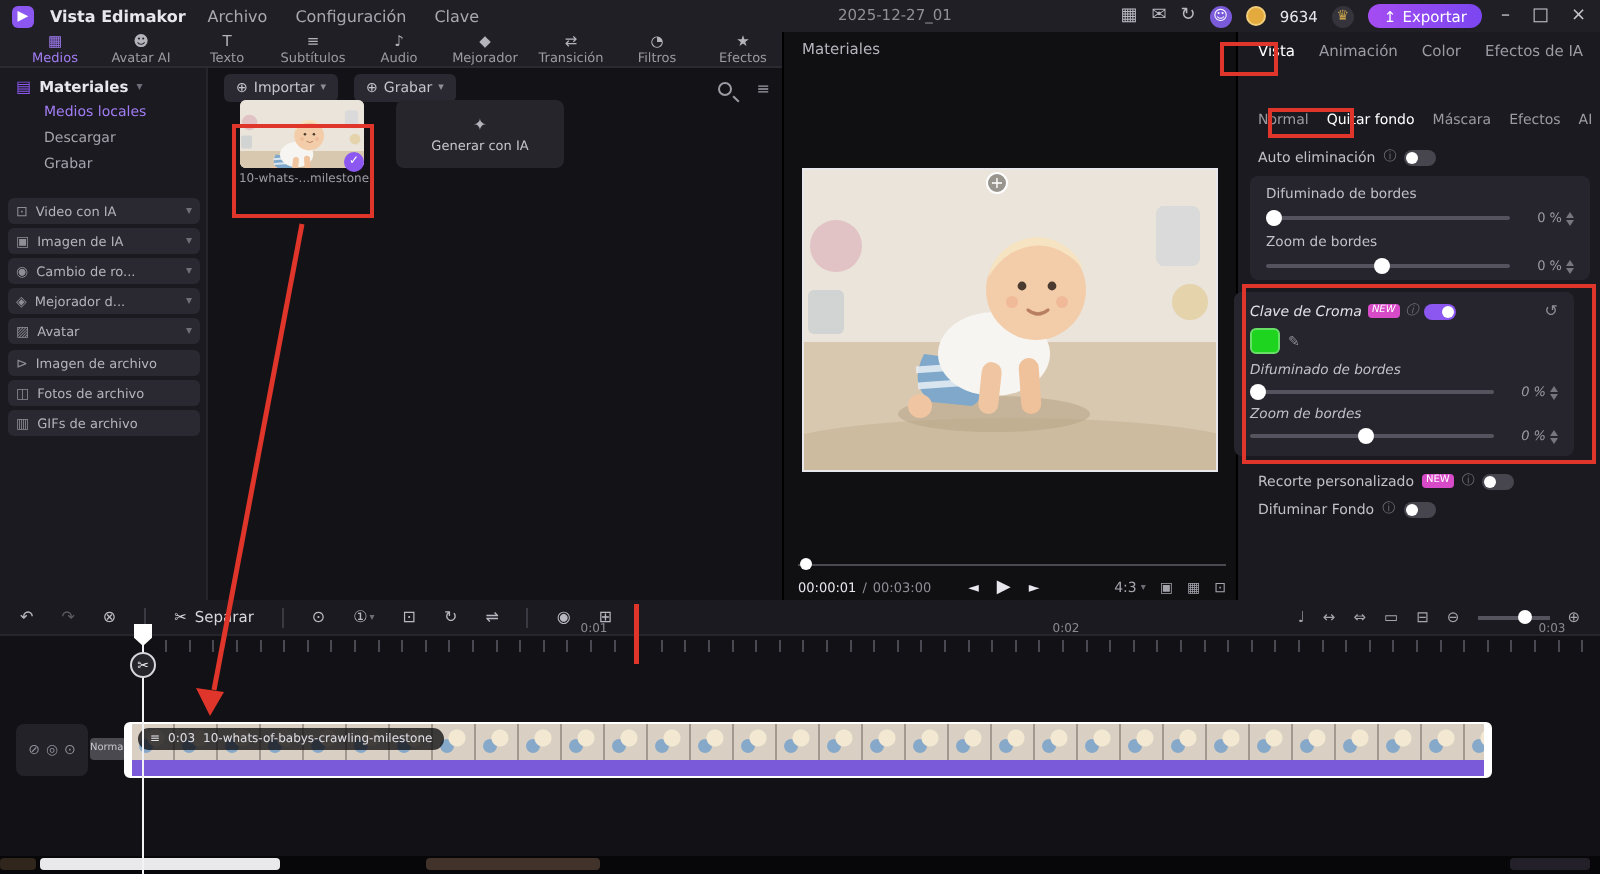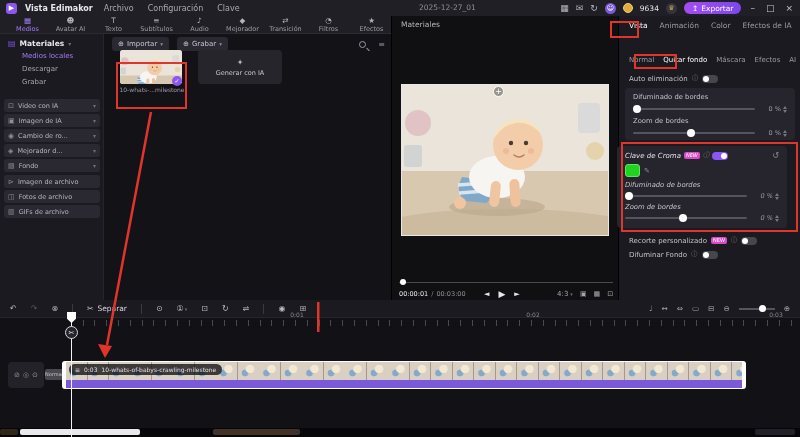--- a/index.html
+++ b/index.html
@@ -237,21 +237,21 @@
       <span>Cambio de ro...</span>
       <span class="caret">▾</span>
     </div>
   <div class="sbgroup" style="top:144px;">
       <span class="gi">◈</span>
       <span>Mejorador d...</span>
       <span class="caret">▾</span>
     </div>
   <div class="sbgroup" style="top:159px;">
       <span class="gi">▨</span>
-      <span>Fondo</span>
+      <span>Avatar</span>
       <span class="caret">▾</span>
     </div>
   <div class="sbgroup" style="top:175px;">
       <span class="gi">⊳</span>
       <span>Imagen de archivo</span>
     </div>
   <div class="sbgroup" style="top:190px;">
       <span class="gi">◫</span>
       <span>Fotos de archivo</span>
     </div>

